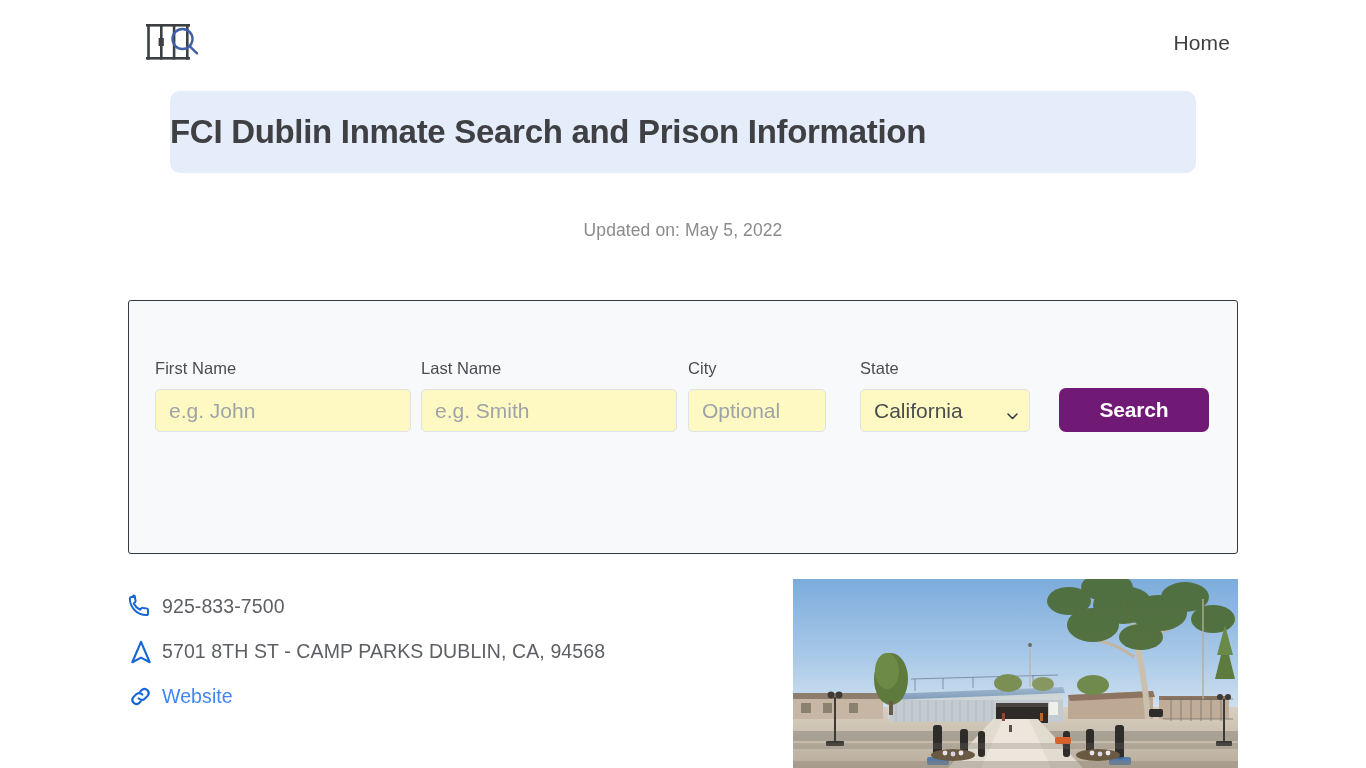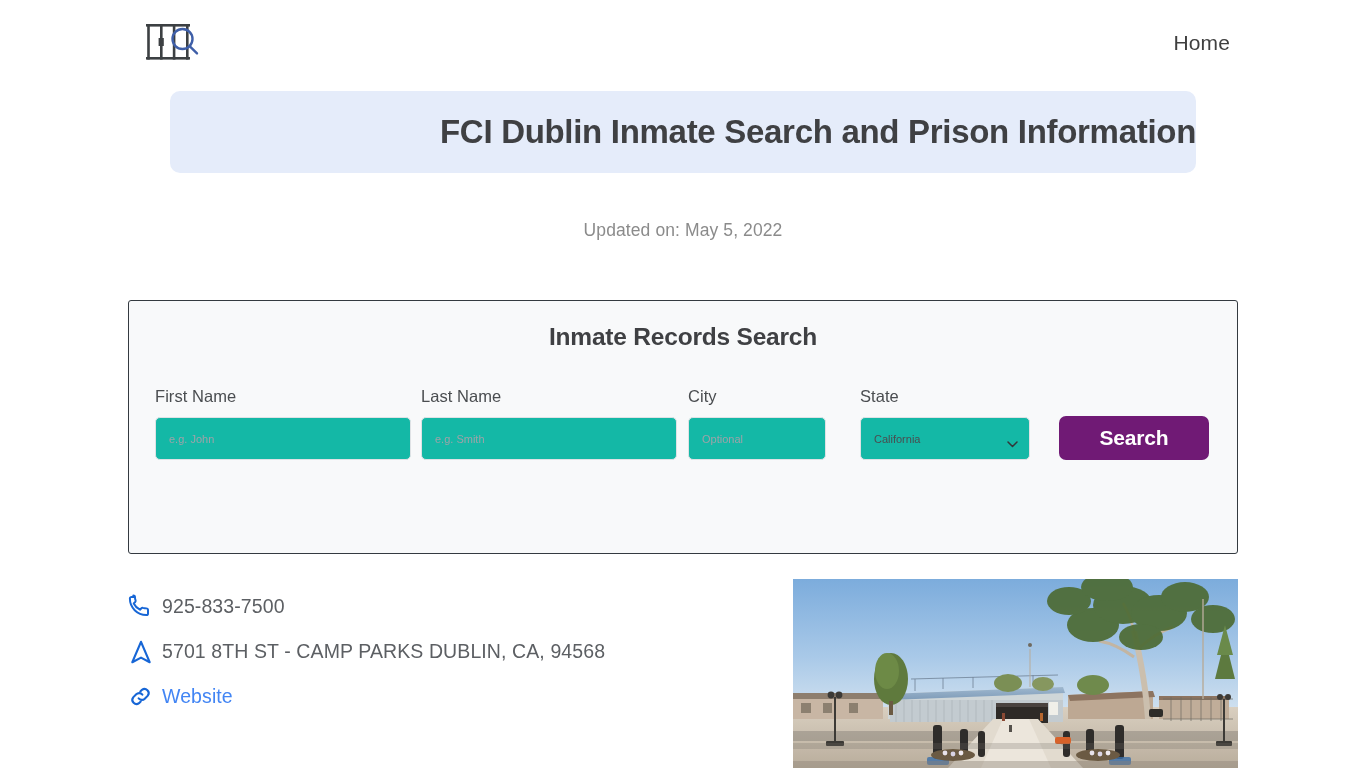--- a/index.html
+++ b/index.html
@@ -47,21 +47,21 @@
 
   
   .title-banner {
     margin: 5px auto 0 auto;
     width: 1026px;
     height: 82px;
     background: #e5ecfa;
     border-radius: 10px;
     display: flex;
     align-items: center;
-    justify-content: flex-end;
+    justify-content: flex-start;
   }
   .page-title {
     margin: 0;
     font-size: 33px;
     font-weight: bold;
     color: #3f4043;
     letter-spacing: -0.3px;
     text-align: center;
   }
   .updated-line {
@@ -115,23 +115,23 @@
     font-size: 16.5px;
     color: #4a4d50;
     padding-bottom: 11px;
     letter-spacing: .05px;
   }
   .text-input,
   .state-select {
     height: 43px;
     border: 1px solid #dfe2e5;
     border-radius: 5px;
-    background: #14b8a6;
+    background: #fef9c3;
     font-family: "Liberation Sans", sans-serif;
-    font-size: 11px;
+    font-size: 21px;
     color: #4a4d50;
     padding: 0 13px;
     outline: none;
   }
   .text-input::placeholder { color: #9ea3a8; }
   .field-first  { width: 256px; margin-right: 10px; }
   .field-last   { width: 256px; margin-right: 11px; }
   .field-city   { width: 166px; margin-right: 6px; }
   .field-state  { width: 170px; margin-right: 29px; }
   .field-first .text-input  { width: 256px; }
@@ -240,21 +240,20 @@
     <a class="nav-link" href="#">Home</a>
   </nav>
 </header>
 
 <div class="title-banner">
   <h1 class="page-title">FCI Dublin Inmate Search and Prison Information</h1>
 </div>
 <p class="updated-line">Updated on: May 5, 2022</p>
 
 <section class="search-card">
-  <h2 class="card-title">Inmate Records Search</h2>
 
   <form class="form-row">
     <div class="field field-first">
       <label class="field-label">First Name</label>
       <input class="text-input" type="text" placeholder="e.g. John" style="">
     </div>
 
     <div class="field field-last">
       <label class="field-label">Last Name</label>
       <input class="text-input" type="text" placeholder="e.g. Smith" style="">

